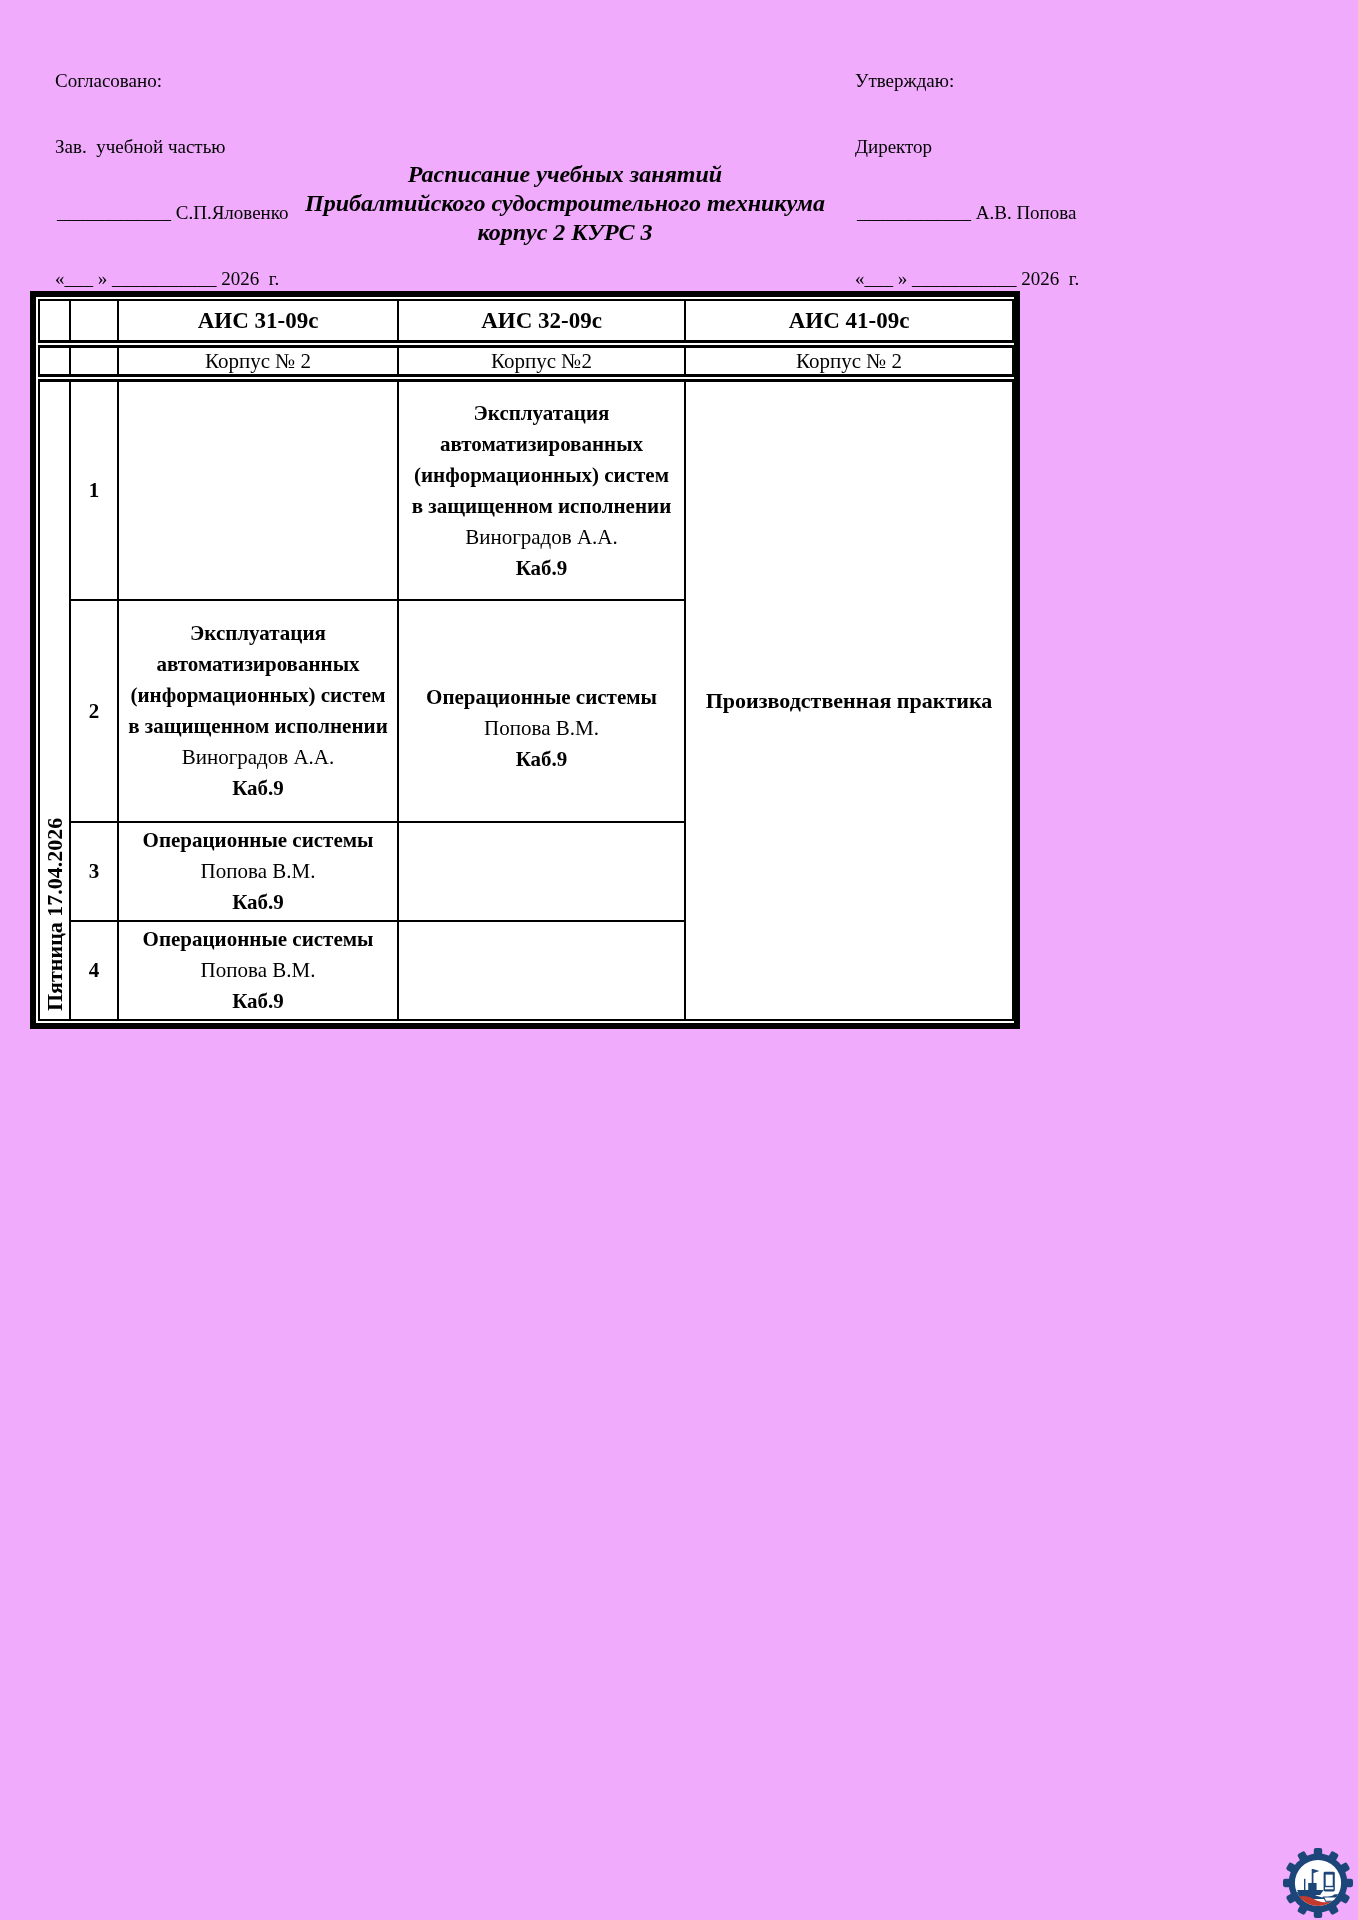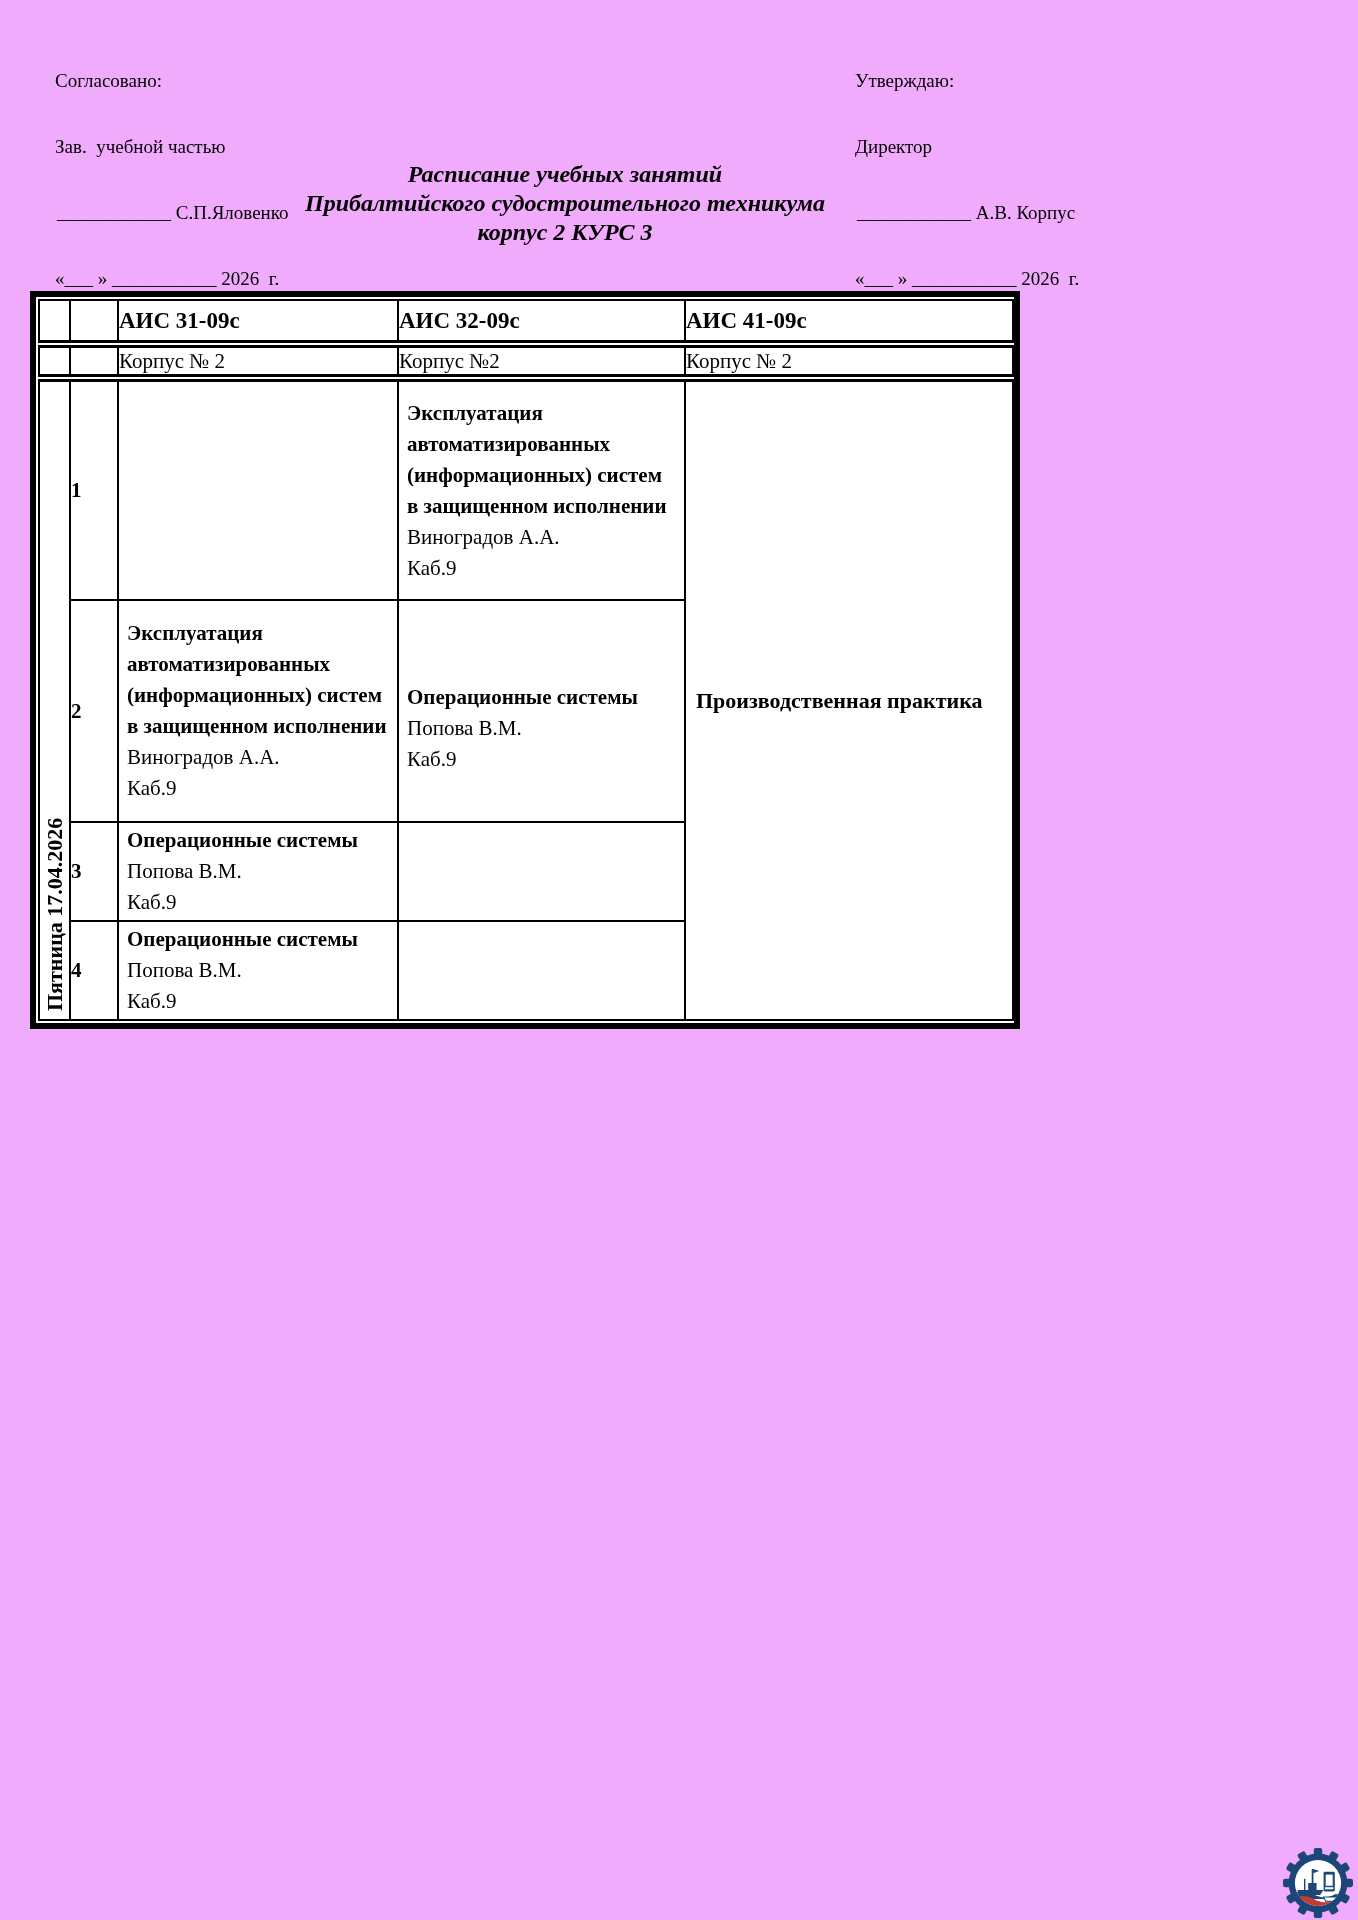--- a/index.html
+++ b/index.html
@@ -47,41 +47,41 @@
     padding: 2px;
     background: #fff;
   }
   table.schedule {
     border-collapse: collapse;
     width: 100%;
     table-layout: fixed;
   }
   table.schedule td {
     border: 2px solid #000;
-    text-align: left;
+    text-align: center;
     vertical-align: middle;
     overflow: hidden;
   }
   col.c-day   { width: 31px; }
   col.c-num   { width: 48px; }
   col.c-g31   { width: 280px; }
   col.c-g32   { width: 287px; }
   col.c-g41   { width: 328px; }
   tr.hrow1 td { height: 44px; border-bottom: 8px double #000; font-weight: bold; font-size: 23px; }
   tr.hrow2 td { height: 34px; border-bottom: 8px double #000; font-size: 21px; }
   td.thick-r  { border-right: 5px solid #000; }
   tr.r1 { height: 222px; }
   tr.r2 { height: 222px; }
   tr.r3 { height: 92px;  }
   tr.r4 { height: 88px;  }
   td.num-cell { font-weight: bold; font-size: 21px; }
   td.lesson-cell { font-size: 21px; line-height: 31px; padding: 2px 8px; }
   td.lesson-cell .subject { font-weight: bold; }
   td.lesson-cell .teacher { font-weight: normal; }
-  td.lesson-cell .room    { font-weight: normal; }
+  td.lesson-cell .room    { font-weight: bold; }
   td.va-top { vertical-align: top; padding-top: 36px; }
   td.practice-cell { font-weight: bold; font-size: 22px; padding: 12px 10px; }
   td.day-cell { position: relative; }
   .day-text {
     position: absolute;
     left: calc(50% + 13px);
     bottom: 8px;
     transform: rotate(-90deg);
     transform-origin: 0 100%;
     white-space: nowrap;
@@ -106,21 +106,21 @@
   <div class="approval approval-left">
     <div>Согласовано:</div>
     <div>Зав.  учебной частью</div>
     <div class="sig">____________ С.П.Яловенко</div>
     <div>«___ » ___________ 2026  г.</div>
   </div>
 
   <div class="approval approval-right">
     <div>Утверждаю:</div>
     <div>Директор</div>
-    <div class="sig">____________ А.В. Корпус</div>
+    <div class="sig">____________ А.В. Попова</div>
     <div>«___ » ___________ 2026  г.</div>
   </div>
 
   <div class="title-block">
     <div>Расписание учебных занятий</div>
     <div>Прибалтийского судостроительного техникума</div>
     <div>корпус 2 КУРС 3</div>
   </div>
 
   <div class="table-wrap">

